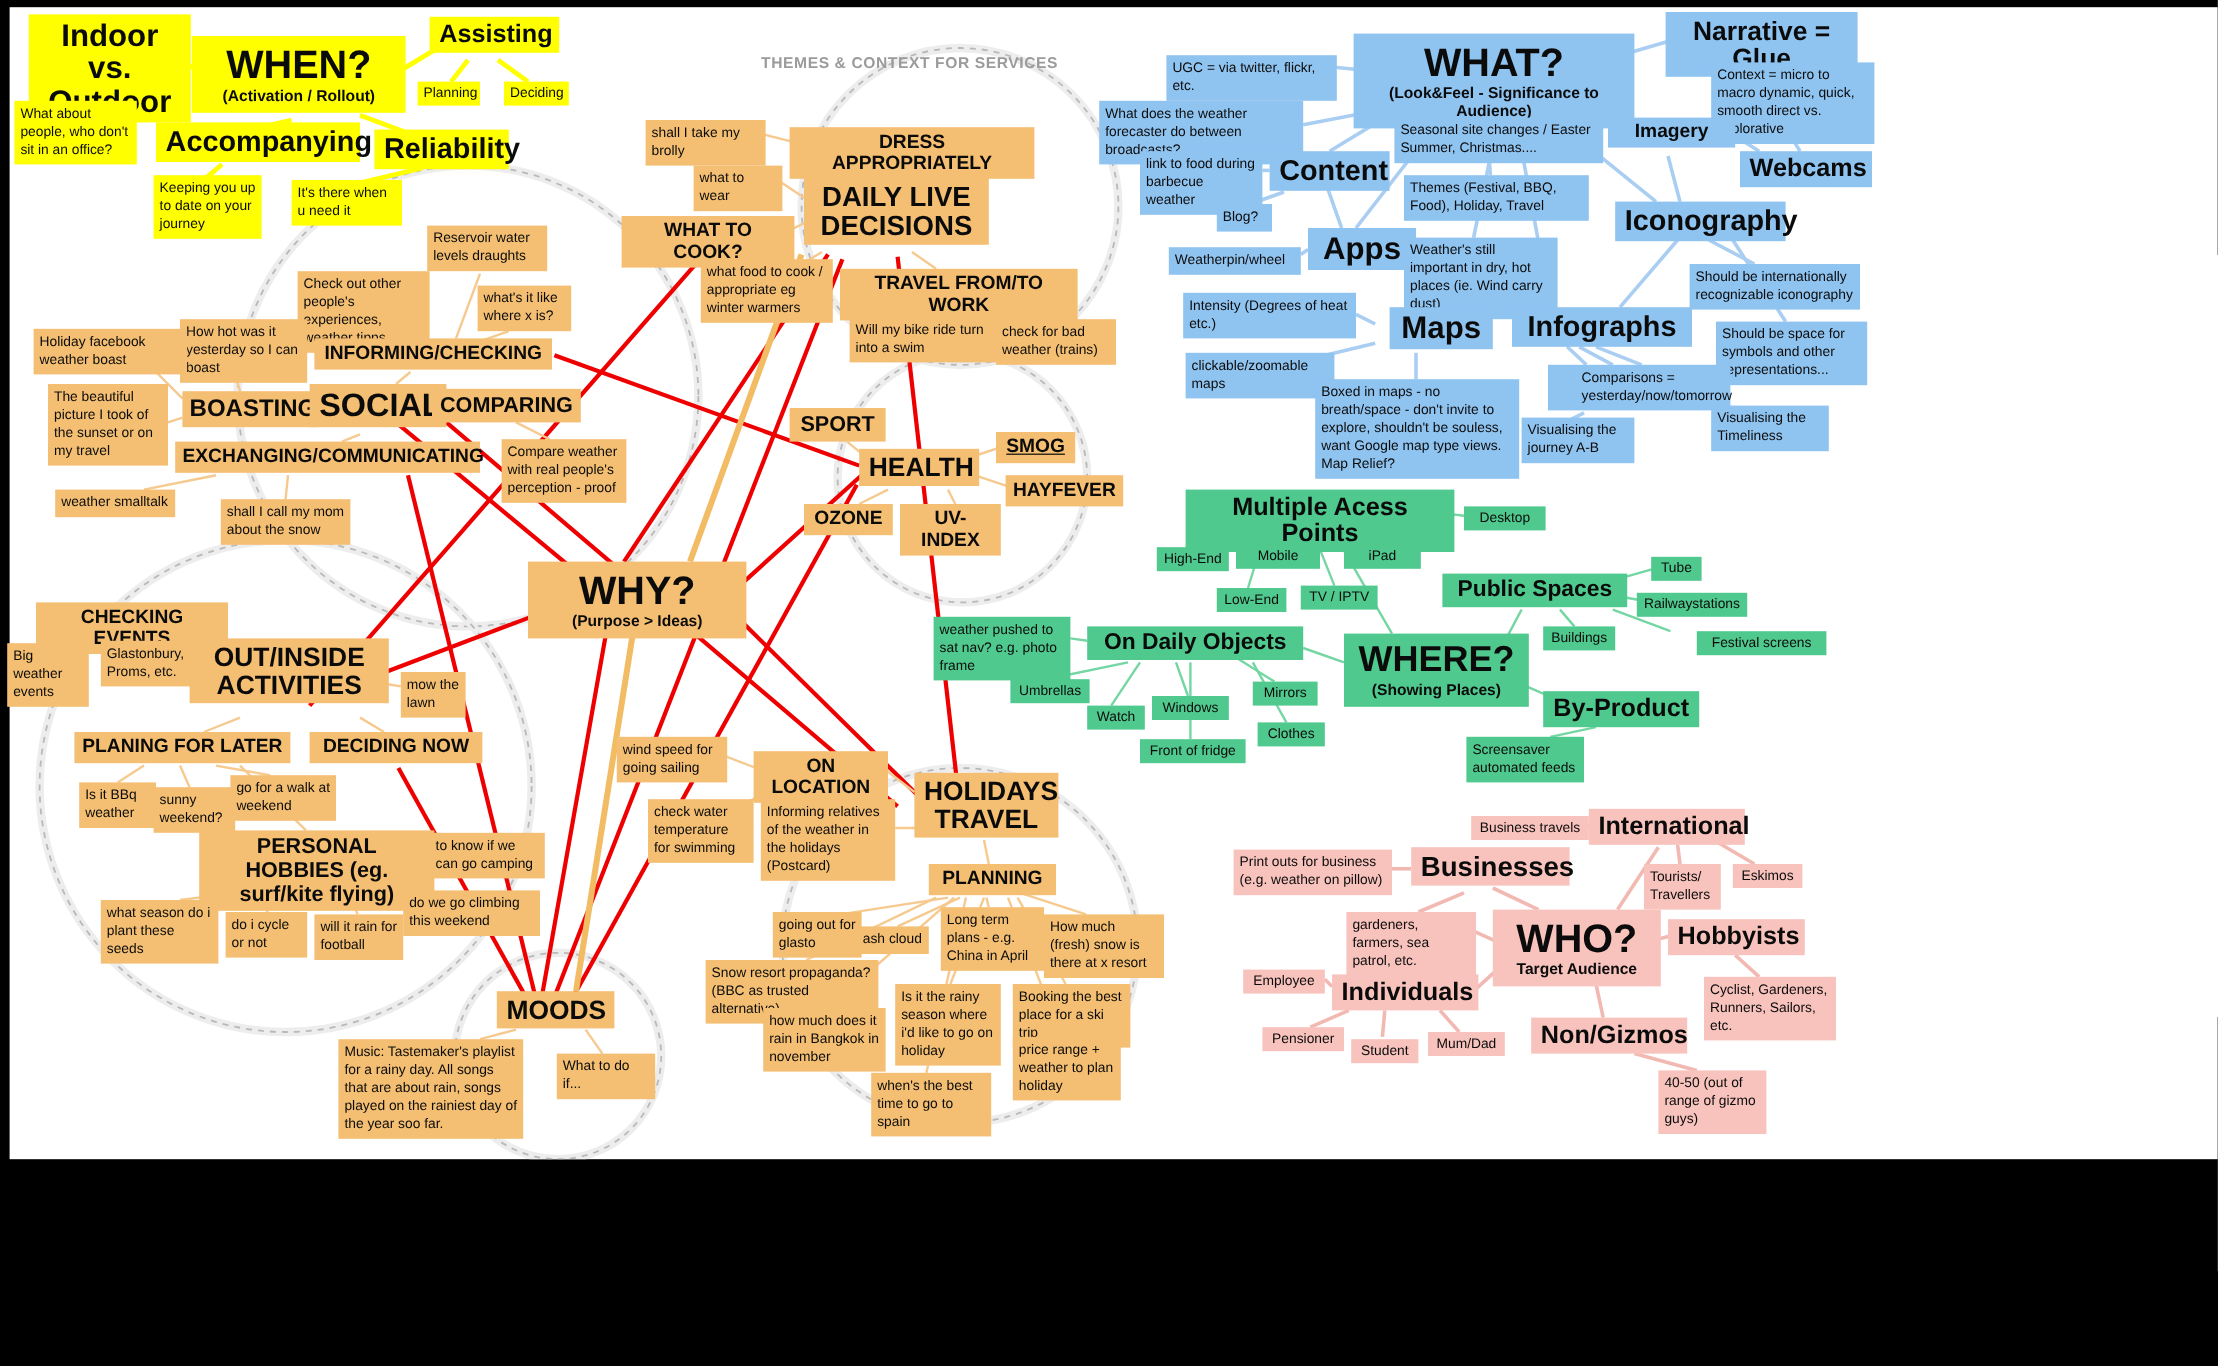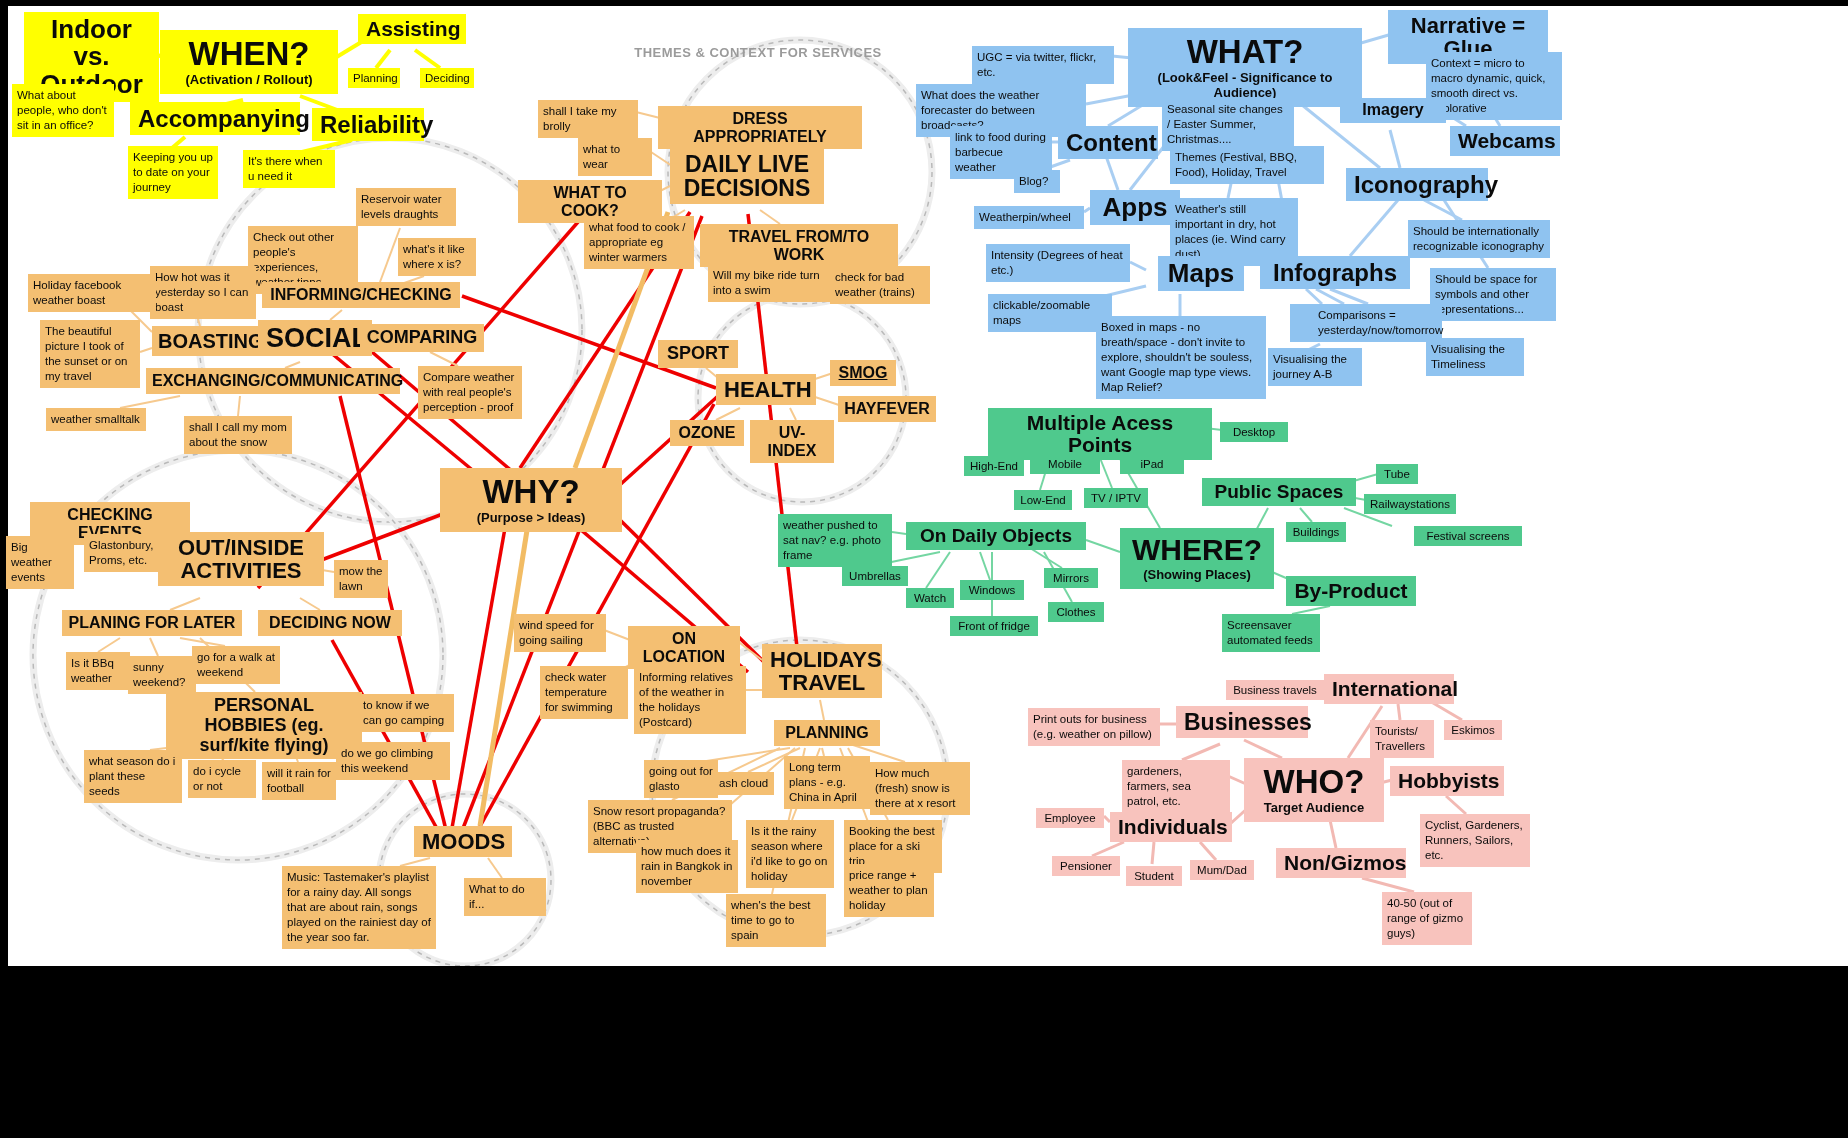--- a/index.html
+++ b/index.html
@@ -269,21 +269,21 @@
       <div class="node note c-o" style="left: 636px; top: 840px; width: 102px;">how much does it rain in Bangkok in november</div>
       <div class="node note c-o" style="left: 746px; top: 820px; width: 88px;">Is it the rainy season where i'd like to go on holiday</div>
       <div class="node note c-o" style="left: 844px; top: 820px; width: 98px;">Booking the best place for a ski trip</div>
       <div class="node note c-o" style="left: 844px; top: 864px; width: 90px;">price range + weather to plan holiday</div>
       <div class="node note c-o" style="left: 726px; top: 894px; width: 100px;">when's the best time to go to spain</div>
       <div class="node note c-b" style="left: 972px; top: 46px; width: 142px;">UGC = via twitter, flickr, etc.</div>
       <div class="node h2 c-b" style="left: 1388px; top: 10px; width: 160px; font-size: 22px;">Narrative = Glue</div>
       <div class="node h1 c-b" style="left: 1128px; top: 28px; width: 234px;">WHAT?<div class="sub">(Look&amp;Feel - Significance to Audience)</div></div>
       <div class="node note c-b" style="left: 1426px; top: 52px; width: 136px;">Context = micro to macro dynamic, quick, smooth direct vs. explorative</div>
       <div class="node note c-b" style="left: 916px; top: 84px; width: 170px;">What does the weather forecaster do between broadcasts?</div>
-      <div class="node note c-b" style="left: 1162px; top: 98px; width: 132px;">Seasonal site changes / Easter Summer, Christmas....</div>
+      <div class="node note c-b" style="left: 1162px; top: 98px; width: 174px;">Seasonal site changes / Easter Summer, Christmas....</div>
       <div class="node h2 c-b" style="left: 1340px; top: 98px; width: 106px; font-size: 16px;">Imagery</div>
       <div class="node h2 c-b" style="left: 1450px; top: 126px; width: 110px;">Webcams</div>
       <div class="node note c-b" style="left: 950px; top: 126px; width: 102px;">link to food during barbecue weather</div>
       <div class="node h2 c-b" style="left: 1058px; top: 126px; width: 100px; font-size: 24px;">Content</div>
       <div class="node note c-b" style="left: 1170px; top: 146px; width: 154px;">Themes (Festival, BBQ, Food), Holiday, Travel</div>
       <div class="node note c-b" style="left: 1014px; top: 170px; width: 46px;">Blog?</div>
       <div class="node h2 c-b" style="left: 1346px; top: 168px; width: 142px; font-size: 24px;">Iconography</div>
       <div class="node h2 c-b" style="left: 1090px; top: 190px; width: 90px; font-size: 26px;">Apps</div>
       <div class="node note c-b" style="left: 974px; top: 206px; width: 110px;">Weatherpin/wheel</div>
       <div class="node note c-b" style="left: 1170px; top: 198px; width: 128px;">Weather's still important in dry, hot places (ie. Wind carry dust)</div>

